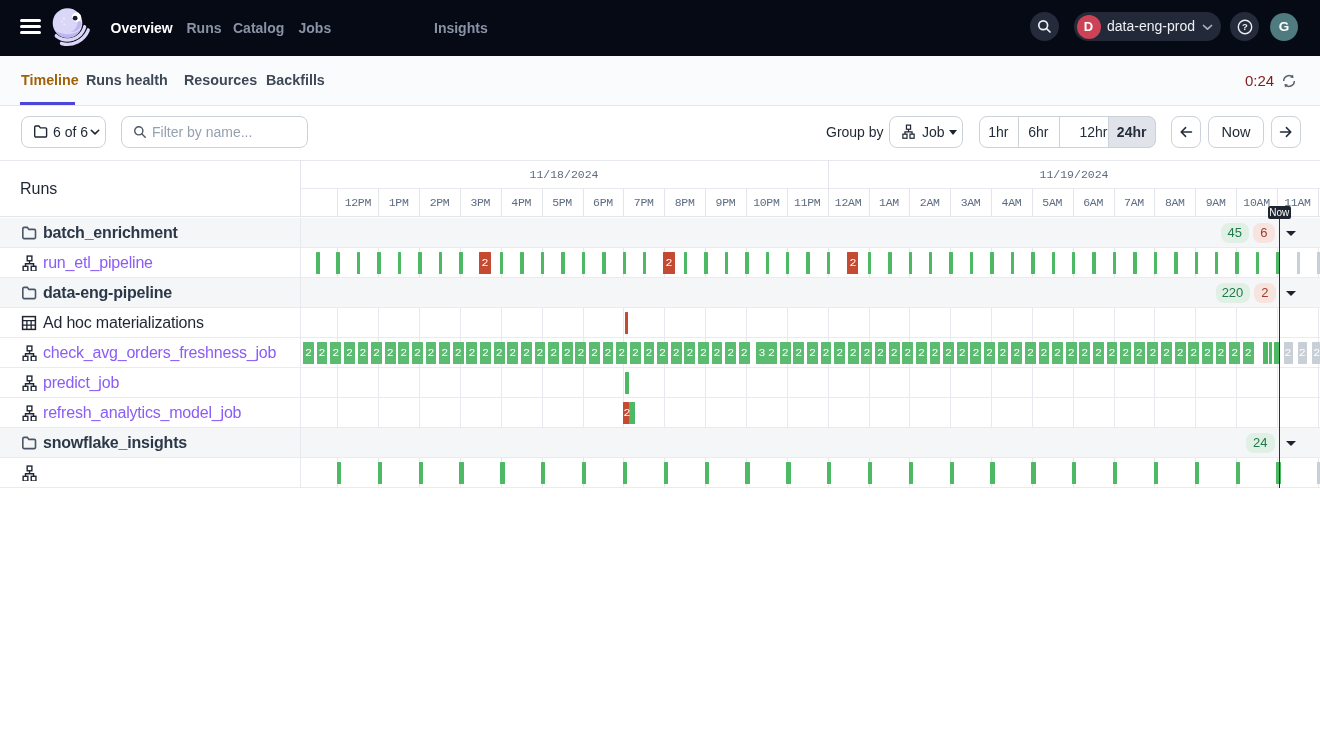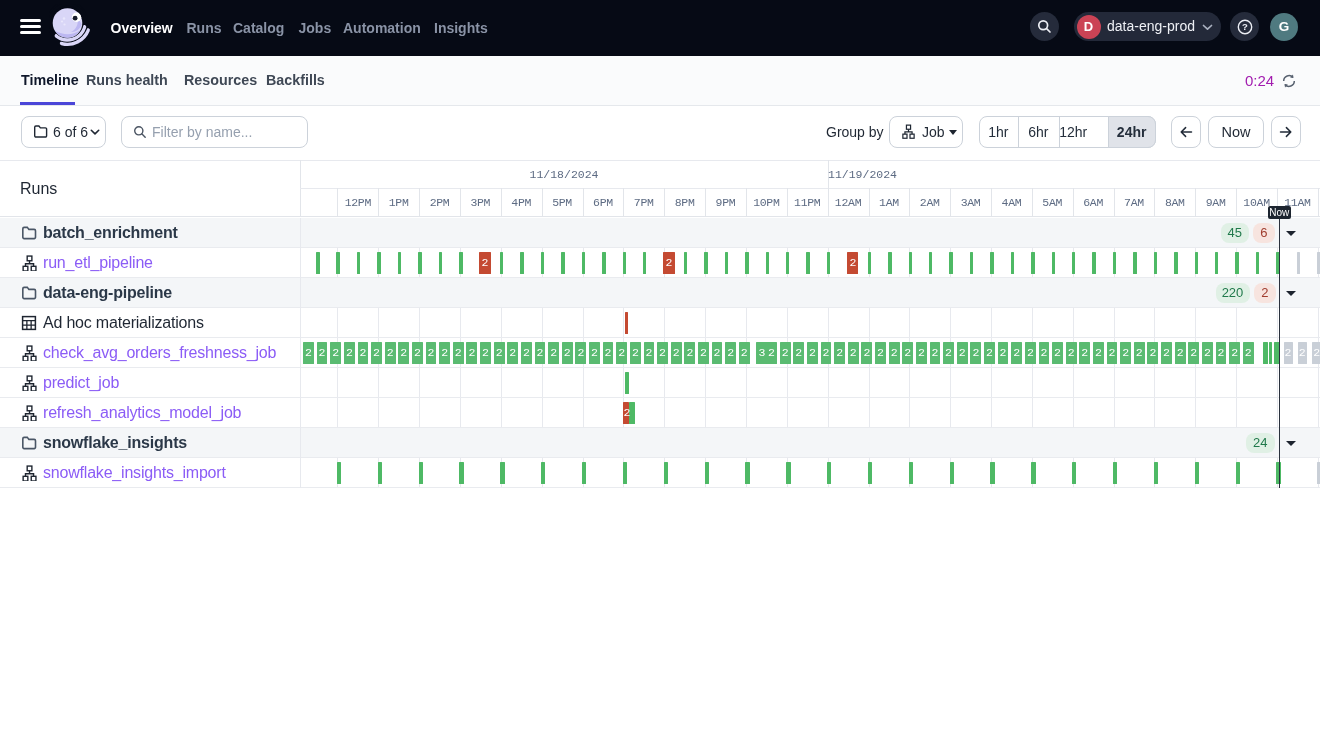--- a/index.html
+++ b/index.html
@@ -6,21 +6,21 @@
 #app{position:relative;width:1320px;height:734px;overflow:hidden;background:#fff}
 .abs{position:absolute}
 
 #nav{position:absolute;left:0;top:0;width:1320px;height:56px;background:#060a15}
 .navlink{position:absolute;top:0;height:56px;line-height:56px;font-size:14px;font-weight:600;color:#8a93a6;white-space:nowrap}
 .navlink.on{color:#fff}
 .darkcirc{position:absolute;background:#252b3b;border-radius:50%}
 
 #tabs{position:absolute;left:0;top:56px;width:1320px;height:50px;background:#fafbfc;border-bottom:1px solid #e5e8ec}
 .tab{position:absolute;top:0;height:49px;line-height:49px;font-size:14.3px;font-weight:600;color:#3f4855;white-space:nowrap}
-.tab.on{color:#0f172a}
+.tab.on{color:#a16207}
 
 .btn{position:absolute;background:#fff;border:1px solid #ccd2da;border-radius:8px;font-size:14px;color:#1f2733}
 
 .mono{font-family:'Liberation Mono',monospace}
 .gline{position:absolute;width:1px;background:#e7e9ee}
 .hlabel{position:absolute;top:0;height:29px;line-height:29px;text-align:center;font-family:'Liberation Mono',monospace;font-size:11.5px;color:#5d6b83;letter-spacing:-0.3px}
 .row{position:absolute;left:0;width:1320px;height:30px;border-bottom:1px solid #e9ebef}
 .row.grp{background:#f4f6f8}
 .rlabel{position:absolute;top:0;height:29px;line-height:29px;font-size:16px;letter-spacing:-0.2px;white-space:nowrap}
 .rlabel.g{font-weight:600;color:#2b3848}
@@ -53,21 +53,20 @@
 <circle cx="27.5" cy="13.3" r="4.7" fill="#fff"></circle>
 <circle cx="26.1" cy="14.2" r="2.4" fill="#181c2c"></circle>
 <circle cx="15" cy="14.5" r="1.2" fill="#e9e7fc"></circle>
 <circle cx="13" cy="17.5" r="1.1" fill="#e9e7fc"></circle>
 <circle cx="15.5" cy="20.5" r="1.1" fill="#e9e7fc"></circle>
 </svg>
 <div class="navlink on" style="left:110.5px">Overview</div>
 <div class="navlink" style="left:186.5px">Runs</div>
 <div class="navlink" style="left:233px">Catalog</div>
 <div class="navlink" style="left:298.5px">Jobs</div>
-<div class="navlink" style="left:343px">Automation</div>
 <div class="navlink" style="left:434px">Insights</div>
 <div class="darkcirc" style="left:1030px;top:12px;width:29px;height:29px"></div>
 <svg class="abs" style="left:1037px;top:19px" width="15" height="15" viewBox="0 0 15 15">
 <circle cx="6.2" cy="6.2" r="4.4" fill="none" stroke="#eceef4" stroke-width="1.7"></circle>
 <line x1="9.6" y1="9.6" x2="13" y2="13" stroke="#eceef4" stroke-width="1.7" stroke-linecap="round"></line>
       </svg>
 <div class="abs" style="left:1074px;top:12px;width:147px;height:29px;border-radius:15px;background:#232939"></div>
 <div class="abs" style="left:1076.5px;top:14.5px;width:24px;height:24px;border-radius:50%;background:#cb4355;color:#fff;font-size:13px;font-weight:700;text-align:center;line-height:24px">D</div>
 <div class="abs" style="left:1107px;top:12px;height:29px;line-height:29px;color:#eef0f5;font-size:14px;font-weight:500">data-eng-prod</div>
 <svg class="abs" style="left:1202px;top:24px" width="11" height="7" viewBox="0 0 11 7">
@@ -79,21 +78,21 @@
 <text x="8" y="11" text-anchor="middle" font-family="Liberation Sans" font-size="9.5" font-weight="700" fill="#eceef4">?</text>
       </svg>
 <div class="abs" style="left:1270px;top:12.5px;width:28px;height:28px;border-radius:50%;background:#4f7a80;color:#fff;font-size:13.5px;font-weight:700;text-align:center;line-height:28px">G</div>
 </div>
 <div id="tabs">
 <div class="tab on" style="left:21px">Timeline</div>
 <div class="tab" style="left:86px">Runs health</div>
 <div class="tab" style="left:184px">Resources</div>
 <div class="tab" style="left:266px">Backfills</div>
 <div class="abs" style="left:20px;top:46px;width:55px;height:3px;background:#4b46d8"></div>
-<div class="abs" style="left:1245px;top:0;height:49px;line-height:49px;font-size:15px;color:#a21caf">0:24</div>
+<div class="abs" style="left:1245px;top:0;height:49px;line-height:49px;font-size:15px;color:#7f1d1d">0:24</div>
 <svg class="abs" style="left:1282px;top:18px" width="14" height="14" viewBox="0 0 14 14">
 <path d="M12.3 7a5.3 5.3 0 0 1 -9.3 3.5" fill="none" stroke="#57616f" stroke-width="1.5"></path>
 <path d="M1.7 7a5.3 5.3 0 0 1 9.3-3.5" fill="none" stroke="#57616f" stroke-width="1.5"></path>
 <path d="M11 0.6 l0.4 3.4 -3.3-0.6z" fill="#57616f"></path>
 <path d="M3 13.4 l-0.4-3.4 3.3 0.6z" fill="#57616f"></path>
       </svg>
 </div>
 <div class="btn" style="left:21px;top:116px;width:85px;height:32px"></div>
 <svg class="abs" style="left:33px;top:124px" width="15" height="15" viewBox="0 0 15 15">
 <path d="M1.7 3.2 a1.2 1.2 0 0 1 1.2-1.2 h3 l1.5 1.9 h5 a1.2 1.2 0 0 1 1.2 1.2 v6.7 a1.2 1.2 0 0 1 -1.2 1.2 h-9.5 a1.2 1.2 0 0 1 -1.2-1.2 z" fill="none" stroke="#1f2733" stroke-width="1.4"></path>
@@ -115,40 +114,40 @@
 <path d="M8 5.6 V8.4 M4.2 10.8 V8.4 H11.8 V10.8" fill="none" stroke="#1f2733" stroke-width="1.3"></path>
 <rect x="2" y="10.8" width="4.4" height="4.4" fill="none" stroke="#1f2733" stroke-width="1.3"></rect>
 <rect x="9.6" y="10.8" width="4.4" height="4.4" fill="none" stroke="#1f2733" stroke-width="1.3"></rect>
     </svg>
 <div class="abs" style="left:922px;top:116px;height:32px;line-height:32px;font-size:14px;color:#1f2733">Job</div>
 <div class="caret" style="left:949px;top:129.5px;border-left-width:4.5px;border-right-width:4.5px"></div>
 <div class="abs" style="left:979px;top:116px;width:177px;height:32px;border:1px solid #ccd2da;border-radius:8px;background:#fff"></div>
 <div class="abs" style="left:979px;top:116px;width:38.5px;height:32px;line-height:32px;text-align:center;font-size:14px;color:#242e3b;">1hr</div>
 <div class="abs" style="left:1017.5px;top:116px;width:41.7px;height:32px;line-height:32px;text-align:center;font-size:14px;color:#242e3b;">6hr</div>
 <div class="abs" style="left:1017.5px;top:116px;width:1px;height:32px;background:#ccd2da"></div>
-<div class="abs" style="left:1059.2px;top:116px;width:48.3px;height:32px;line-height:32px;text-align:left;font-size:14px;color:#242e3b;">12hr</div>
+<div class="abs" style="left:1059.2px;top:116px;width:48.3px;height:32px;line-height:32px;text-align:right;font-size:14px;color:#242e3b;">12hr</div>
 <div class="abs" style="left:1059.2px;top:116px;width:1px;height:32px;background:#ccd2da"></div>
 <div class="abs" style="left:1107.5px;top:116px;width:48.3px;height:32px;background:#e0e3e9;border:1px solid #ccd2da;border-radius:0 8px 8px 0"></div>
 <div class="abs" style="left:1107.5px;top:116px;width:48.3px;height:32px;line-height:32px;text-align:center;font-size:14px;color:#242e3b;font-weight:700">24hr</div>
 <div class="btn" style="left:1171px;top:116px;width:30px;height:32px"></div>
 <svg class="abs" style="left:1179px;top:125px" width="14" height="14" viewBox="0 0 14 14">
 <path d="M12.5 7 H2.2 M6.6 2.6 L2.2 7 L6.6 11.4" fill="none" stroke="#222b38" stroke-width="1.5" stroke-linecap="round" stroke-linejoin="round"></path>
     </svg>
 <div class="btn" style="left:1208px;top:116px;width:56px;height:32px;text-align:center;line-height:30px;font-size:14.5px;font-weight:500">Now</div>
 <div class="btn" style="left:1271px;top:116px;width:30px;height:32px"></div>
 <svg class="abs" style="left:1279px;top:125px" width="14" height="14" viewBox="0 0 14 14">
 <path d="M1.5 7 H11.8 M7.4 2.6 L11.8 7 L7.4 11.4" fill="none" stroke="#222b38" stroke-width="1.5" stroke-linecap="round" stroke-linejoin="round"></path>
     </svg>
 <div class="abs" style="left:0;top:160px;width:1320px;height:57px;border-top:1px solid #e7e9ee;border-bottom:1px solid #e2e5ea"></div>
 <div class="abs" style="left:20px;top:160px;height:57px;line-height:57px;font-size:16px;color:#1f2733">Runs</div>
 <div class="abs" style="left:300px;top:160px;width:1px;height:57px;background:#e2e5ea"></div>
 <div class="abs" style="left:300px;top:188px;width:1020px;height:1px;background:#e7e9ee"></div>
 <div class="abs" style="left:827.8px;top:160px;width:1px;height:28px;background:#e2e5ea"></div>
 <div class="abs mono" style="left:300px;top:160px;width:528px;height:28px;line-height:29px;text-align:center;font-size:11.5px;color:#5d6b83">11/18/2024</div>
-<div class="abs mono" style="left:828px;top:160px;width:492px;height:28px;line-height:29px;font-size:11.5px;color:#5d6b83">11/19/2024</div>
+<div class="abs mono" style="left:828px;top:160px;width:492px;height:28px;line-height:29px;text-align:center;font-size:11.5px;color:#5d6b83">11/19/2024</div>
 <div class="abs" style="left:300px;top:188px;width:1020px;height:29px;overflow:hidden">
 <div class="gline" style="left:37.4px;top:0;height:29px;background:#e2e5ea"></div>
 <div class="hlabel" style="left:37.4px;width:40.9px">12PM</div>
 <div class="gline" style="left:78.2px;top:0;height:29px;background:#e2e5ea"></div>
 <div class="hlabel" style="left:78.2px;width:40.9px">1PM</div>
 <div class="gline" style="left:119.1px;top:0;height:29px;background:#e2e5ea"></div>
 <div class="hlabel" style="left:119.1px;width:40.9px">2PM</div>
 <div class="gline" style="left:159.9px;top:0;height:29px;background:#e2e5ea"></div>
 <div class="hlabel" style="left:159.9px;width:40.9px">3PM</div>
 <div class="gline" style="left:200.8px;top:0;height:29px;background:#e2e5ea"></div>
@@ -272,21 +271,20 @@
         <path d="M1.7 3.4 a1.2 1.2 0 0 1 1.2-1.2 h3 l1.5 1.9 h5 a1.2 1.2 0 0 1 1.2 1.2 v6.3 a1.2 1.2 0 0 1 -1.2 1.2 h-9.5 a1.2 1.2 0 0 1 -1.2-1.2 z" fill="none" stroke="#4a5666" stroke-width="1.5"></path>
       </svg>
 <div class="rlabel g" style="left:43px;top:210px;">snowflake_insights</div>
 <div class="row" style="top:240px"></div>
 <svg class="abs" style="left:21px;top:247px" width="16" height="16" viewBox="0 0 15 15">
         <rect x="5.8" y="1" width="4.4" height="4.4" fill="none" stroke="#1e2530" stroke-width="1.3"></rect>
         <path d="M8 5.4 V8.2 M4.2 10.6 V8.2 H11.8 V10.6" fill="none" stroke="#1e2530" stroke-width="1.3"></path>
         <rect x="2" y="10.6" width="4.4" height="4.4" fill="none" stroke="#1e2530" stroke-width="1.3"></rect>
         <rect x="9.6" y="10.6" width="4.4" height="4.4" fill="none" stroke="#1e2530" stroke-width="1.3"></rect>
       </svg>
-<div class="rlabel j" style="left:43px;top:240px;">snowflake_insights_import</div>
 <div class="tick green" style="left:316.0px;top:34px;width:3.5px;height:22px"></div>
 <div class="tick green" style="left:336.4px;top:34px;width:3.5px;height:22px"></div>
 <div class="tick green" style="left:356.9px;top:34px;width:3.5px;height:22px"></div>
 <div class="tick green" style="left:377.3px;top:34px;width:3.5px;height:22px"></div>
 <div class="tick green" style="left:397.7px;top:34px;width:3.5px;height:22px"></div>
 <div class="tick green" style="left:418.1px;top:34px;width:3.5px;height:22px"></div>
 <div class="tick green" style="left:438.6px;top:34px;width:3.5px;height:22px"></div>
 <div class="tick green" style="left:459.0px;top:34px;width:3.5px;height:22px"></div>
 <div class="tick red" style="left:479.4px;top:34px;width:11.3px;height:22px">
         <span>2</span>

